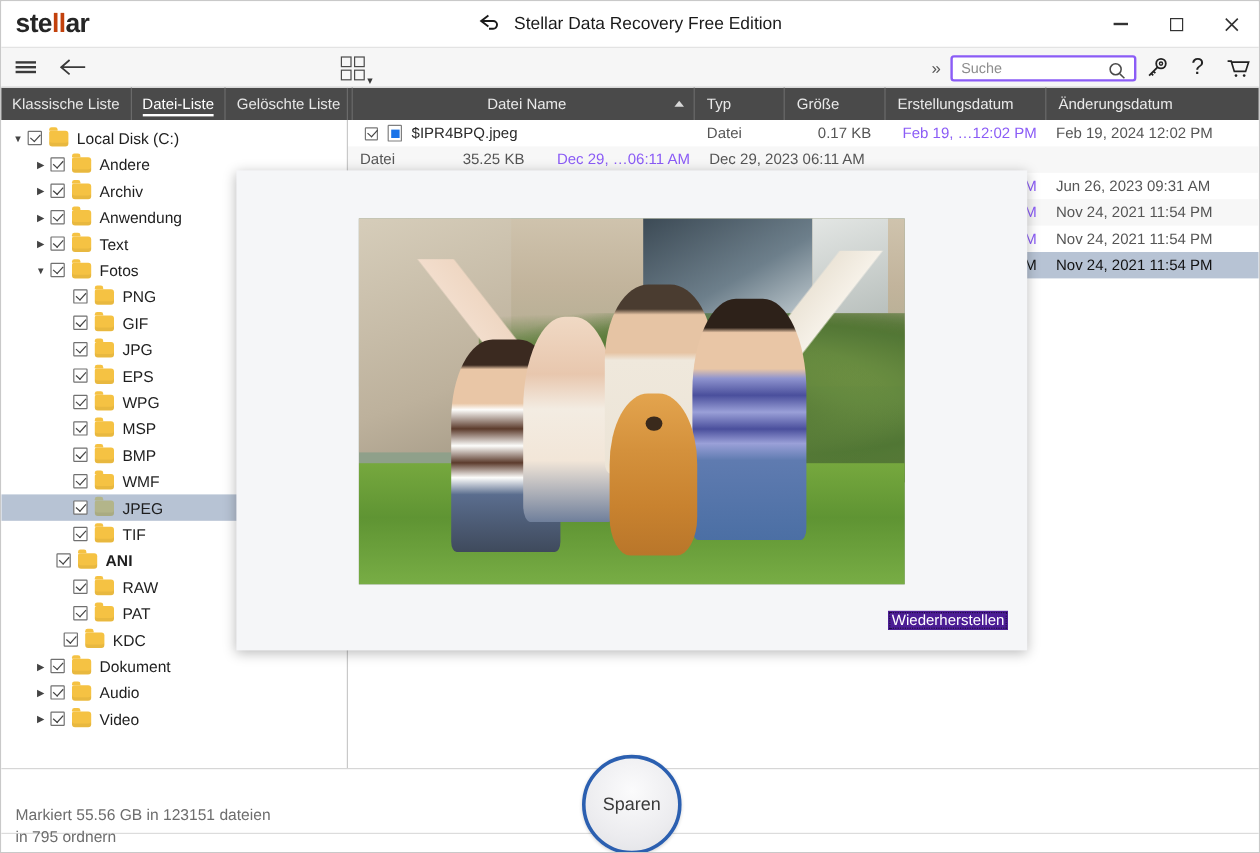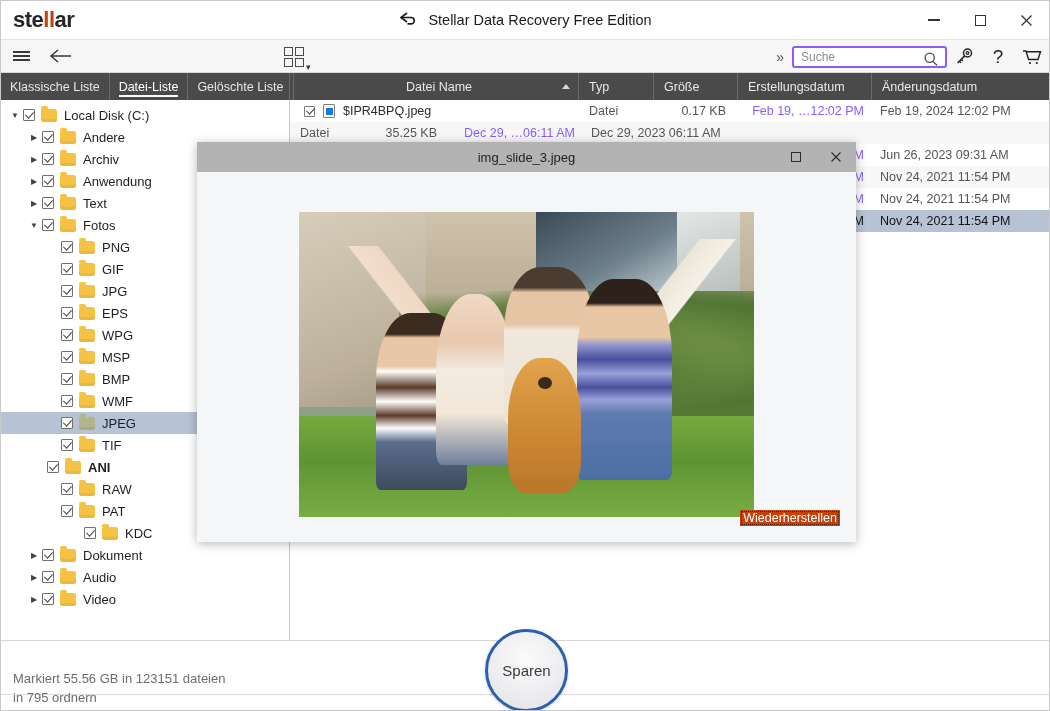--- a/index.html
+++ b/index.html
@@ -291,21 +291,21 @@
              background: linear-gradient(180deg,#e3a44e 0%, #d4913c 35%, #c8822f 70%, #b9762a 100%);
              border-radius:44% 44% 24% 24%; }
   .p-dognose{position:absolute; left:52.5%; top:54%; width:3%; height:4%;
              background:#3a2a1c; border-radius:50%; }
 
   .restore-wrap {
     position: absolute; right: 16px; bottom: 16px;
   }
   .restore {
     display: inline-block;
-    background: #c2410c; color: #fff;
+    background: #4c1d95; color: #fff;
     font-size: 12.5px; padding: 1px 3px;
     outline: 1px dotted rgba(0,0,0,.55); outline-offset: -2px;
     cursor: default;
   }
 </style>
 </head>
 <body>
 
 <div class="app">
 
@@ -520,21 +520,21 @@
           <span class="cbox"></span>
           <span class="folder"></span>
           <span>RAW</span>
         </div>
         <div class="node" style="padding-left: 44px;">
           <span class="twisty"></span>
           <span class="cbox"></span>
           <span class="folder"></span>
           <span>PAT</span>
         </div>
-        <div class="node" style="padding-left: 67px;">
+        <div class="node" style="padding-left: 36px;">
           <span class="twisty"></span>
           <span class="cbox"></span>
           <span class="folder"></span>
           <span>KDC</span>
         </div>
         <div class="node" style="padding-left: 25px;">
           <span class="twisty">▶</span>
           <span class="cbox"></span>
           <span class="folder"></span>
           <span>Dokument</span>
@@ -622,33 +622,20 @@
     <div class="saveline"></div>
     <div class="status">
       <div>Markiert 55.56 GB in 123151 dateien</div>
       <div>in 795 ordnern</div>
     </div>
   </div>
 
   <div class="savebtn">Sparen</div>
 
   <div class="dialog">
-    <div class="dlg-title">
-      <span class="t">img_slide_3.jpeg</span>
-      <div class="dlg-ctrls">
-        <div class="dlg-btn">
-            <span class="sq"></span>
-          </div>
-        <div class="dlg-btn">
-          <svg width="12" height="12" viewBox="0 0 12 12" aria-hidden="true">
-            <path d="M1.5 1.5 L10.5 10.5 M10.5 1.5 L1.5 10.5" stroke="#2b2b2b" stroke-width="1.2"></path>
-          </svg>
-        </div>
-      </div>
-    </div>
     <div class="dlg-body">
       <div class="photo">
         <div class="p-sky"></div>
         <div class="p-wall"></div>
         <div class="p-win"></div>
         <div class="p-win2"></div>
         <div class="p-shrub"></div>
         <div class="p-grass"></div>
         <div class="p-armL"></div>
         <div class="p-armR"></div>

